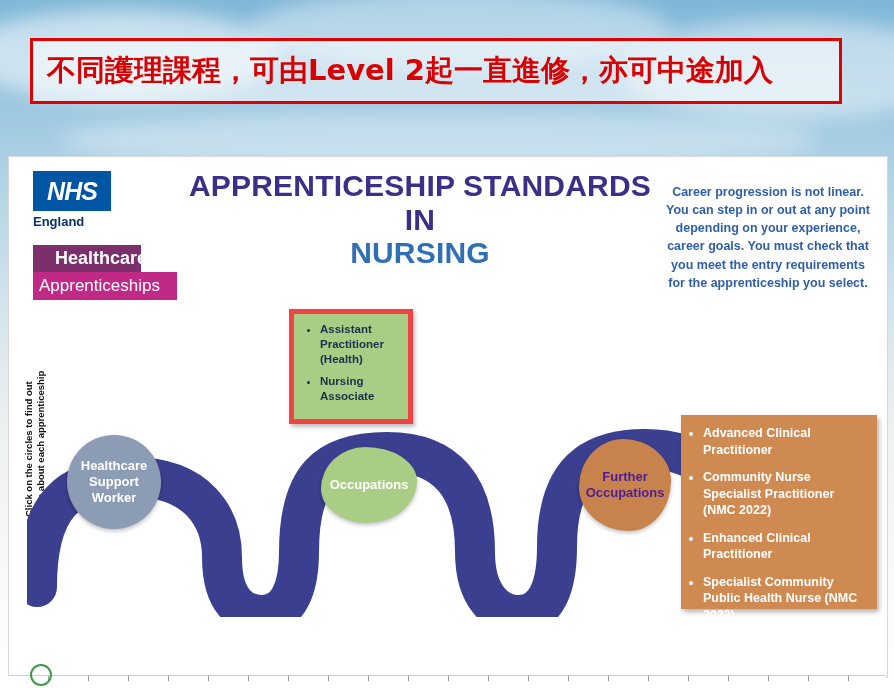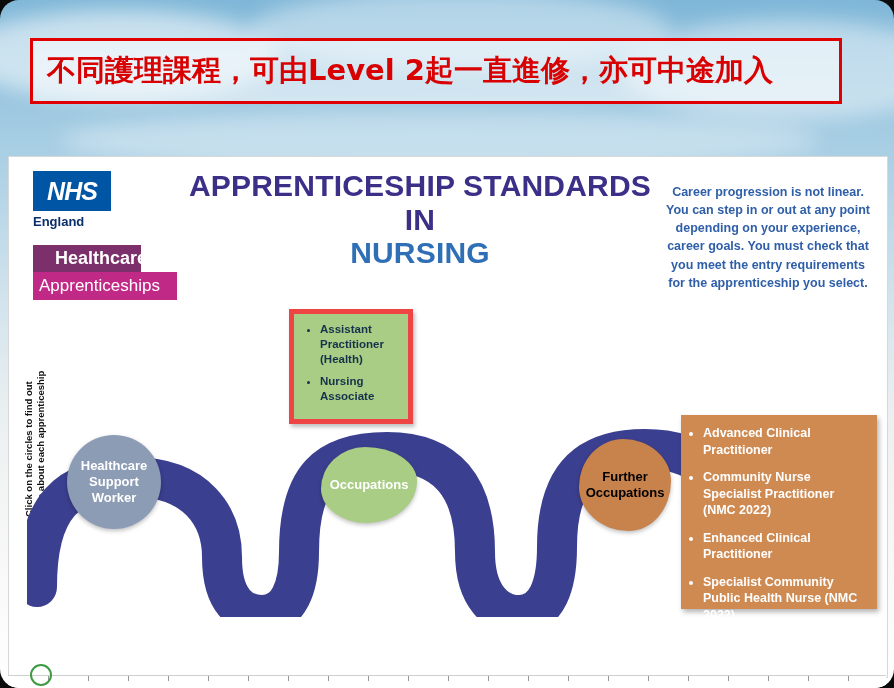--- a/index.html
+++ b/index.html
@@ -5,21 +5,20 @@
   html,body{margin:0;padding:0;}
   body{
     width:894px;height:688px;overflow:hidden;
     font-family:"Liberation Sans", sans-serif;
     background:#0b0b0b;
   }
   .slide{
     position:relative;width:894px;height:688px;overflow:hidden;
     background:
       linear-gradient(180deg,#7fb7d8 0%, #a9cfe4 22%, #cfe2ec 42%, #e8eef0 58%, #f2f4f3 70%, #ffffff 100%);
-    border-radius: 19px;
   }
   
   .cloud{position:absolute;border-radius:50%;background:rgba(255,255,255,.55);filter:blur(10px);}
   .c1{left:-40px;top:10px;width:320px;height:90px;}
   .c2{left:250px;top:-10px;width:420px;height:80px;background:rgba(255,255,255,.4);}
   .c3{left:620px;top:20px;width:340px;height:100px;background:rgba(255,255,255,.45);}
   .c4{left:60px;top:110px;width:760px;height:60px;background:rgba(255,255,255,.35);}
 
   
   .title-box{
@@ -83,21 +82,21 @@
     text-align:center;color:#fff;font-weight:700;font-size:13px;line-height:1.25;
     box-shadow:0 2px 4px rgba(0,0,0,.25);
   }
   .c-hcsw{left:58px;top:278px;width:94px;height:94px;background:#8c9cb5;}
   .c-senior{left:185px;top:270px;width:96px;height:96px;background:#a7375a;}
   .c-rn{left:438px;top:280px;width:92px;height:92px;background:#5591c4;}
 
   
   .blob{
     position:absolute;display:flex;align-items:center;justify-content:center;
-    text-align:center;color:#000000;font-weight:700;font-size:13px;line-height:1.25;
+    text-align:center;color:#4c1d95;font-weight:700;font-size:13px;line-height:1.25;
     box-shadow:0 2px 4px rgba(0,0,0,.25);
   }
   .b-occ{left:312px;top:290px;width:96px;height:76px;background:#a9cd84;
     border-radius:46% 54% 52% 48% / 55% 45% 55% 45%;color:#ffffff;}
   .b-further{left:570px;top:282px;width:92px;height:92px;background:#c8834d;
     border-radius:48% 52% 46% 54% / 52% 46% 54% 48%;}
 
   
   .green-box{
     position:absolute;left:280px;top:152px;width:124px;min-height:76px;

